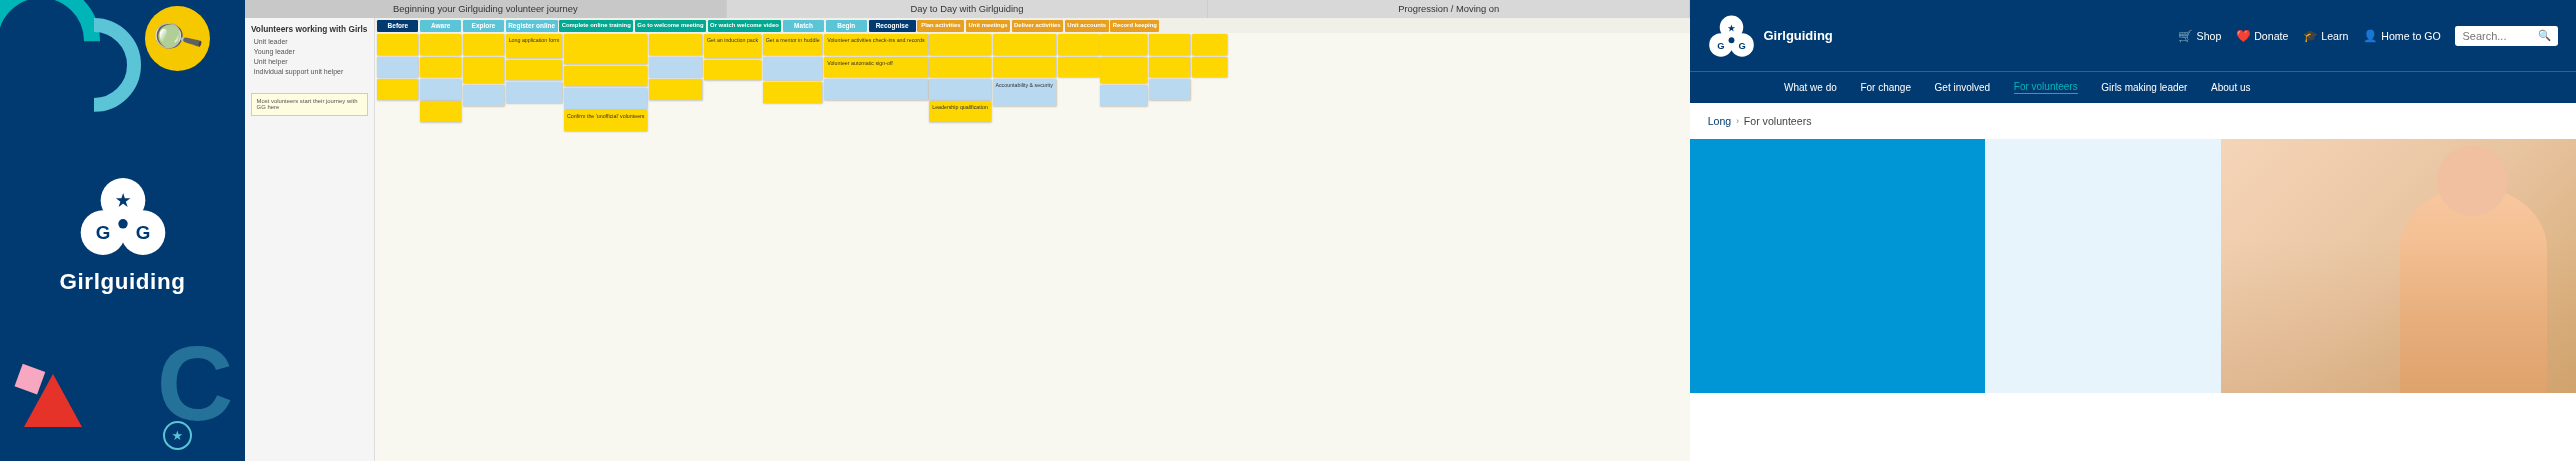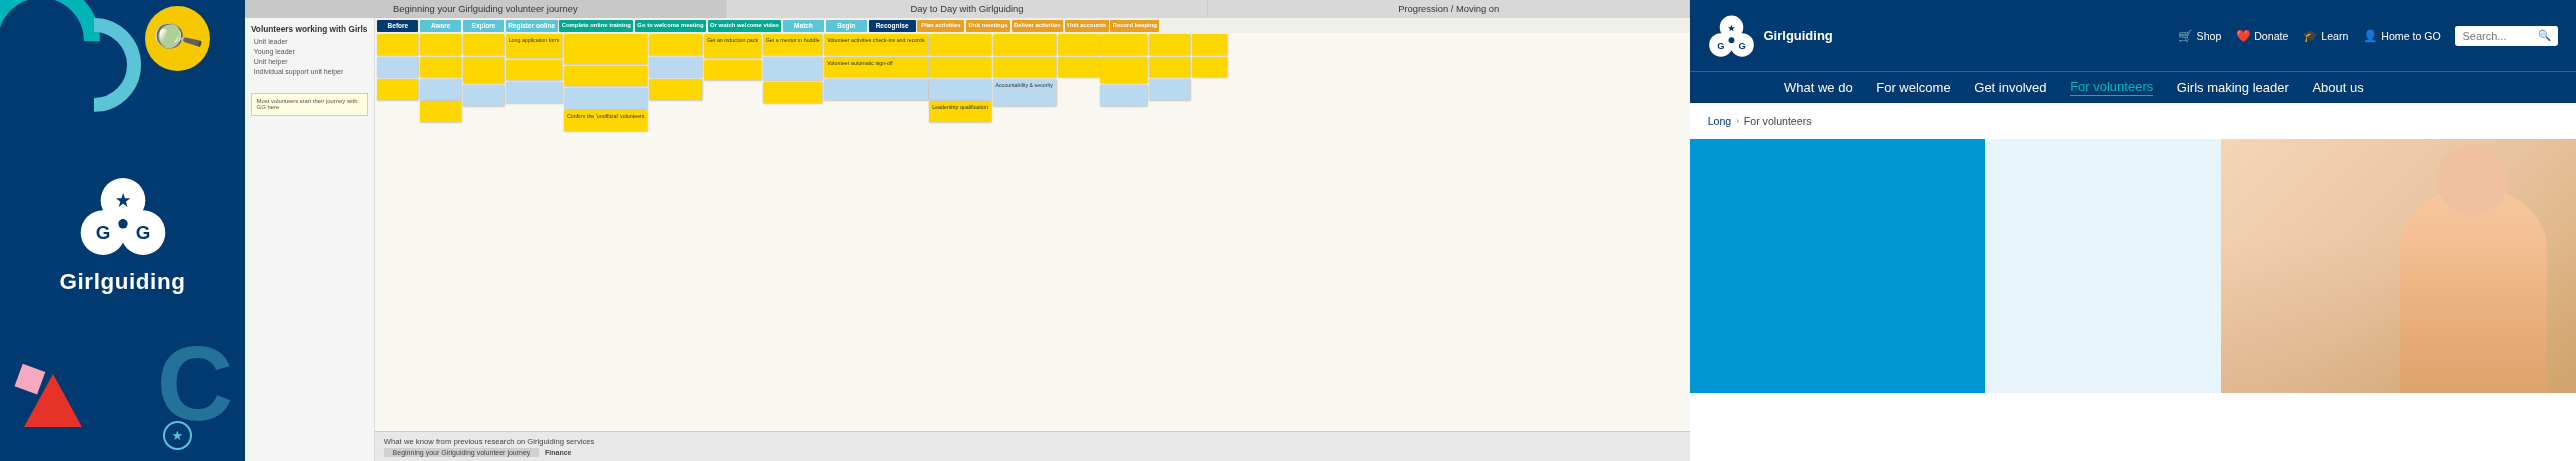--- a/index.html
+++ b/index.html
@@ -267,21 +267,21 @@
       background: #003a70;
       border-top: 0.6px solid rgba(255,255,255,0.2);
       height: 32px;
       display: flex;
       align-items: center;
       padding: 0 17.7px 0 94px;
       gap: 23.6px;
     }
     .nav-bottom-item {
       color: #fff;
-      font-size: 13px;
+      font-size: 10px;
       cursor: pointer;
       text-decoration: none;
       white-space: nowrap;
     }
     .nav-bottom-item.active {
       color: #00b5b8;
       border-bottom: 1.8px solid #00b5b8;
       padding-bottom: 1.2px;
     }
     
@@ -503,27 +503,20 @@
           <div class="sticky-note" style="min-height:20.6px; font-size:5.3px;"></div>
           <div class="sticky-note" style="min-height:20.6px; font-size:5.3px;"></div>
           <div class="sticky-note blue" style="min-height:20.6px; font-size:5.3px;"></div>
         </div>
         <div style="display:flex; flex-direction:column; gap:1.8px; min-width:35px; flex-shrink:0;">
           <div class="sticky-note" style="min-height:20.6px; font-size:5.3px;"></div>
           <div class="sticky-note" style="min-height:20.6px; font-size:5.3px;"></div>
         </div>
       </div>
 
-      <div class="bottom-info">
-        <div>What we know from previous research on Girlguiding services</div>
-        <div style="margin-top:2.4px; font-size:7px; display:flex; align-items:center; gap:5.9px;">
-          <span style="background:#d0d0d0; padding:1.2px 8.8px; border-radius:1.2px;">Beginning your Girlguiding volunteer journey</span>
-          <span style="font-weight:bold;">Finance</span>
-        </div>
-      </div>
     </div>
   </div>
 </div>
 
 <div class="right-panel">
 
   <div style="background:#003a70; display:flex; flex-direction:column;">
     <div class="website-nav">
       <div class="website-logo">
         <svg class="website-logo-icon" viewBox="0 0 80 80">
@@ -557,21 +550,21 @@
         </div>
         <div class="search-box">
           <input type="text" placeholder="Search..." style="">
           <span class="search-icon">🔍</span>
         </div>
       </div>
     </div>
 
     <div class="website-nav-bottom">
       <a class="nav-bottom-item">What we do</a>
-      <a class="nav-bottom-item">For welcome</a>
+      <a class="nav-bottom-item">For change</a>
       <a class="nav-bottom-item">Get involved</a>
       <a class="nav-bottom-item active">For volunteers</a>
       <a class="nav-bottom-item">Girls making leader</a>
       <a class="nav-bottom-item">About us</a>
     </div>
   </div>
 
   <div class="website-breadcrumb">
     <a class="breadcrumb-link">Long</a>
     <span class="breadcrumb-separator">›</span>

